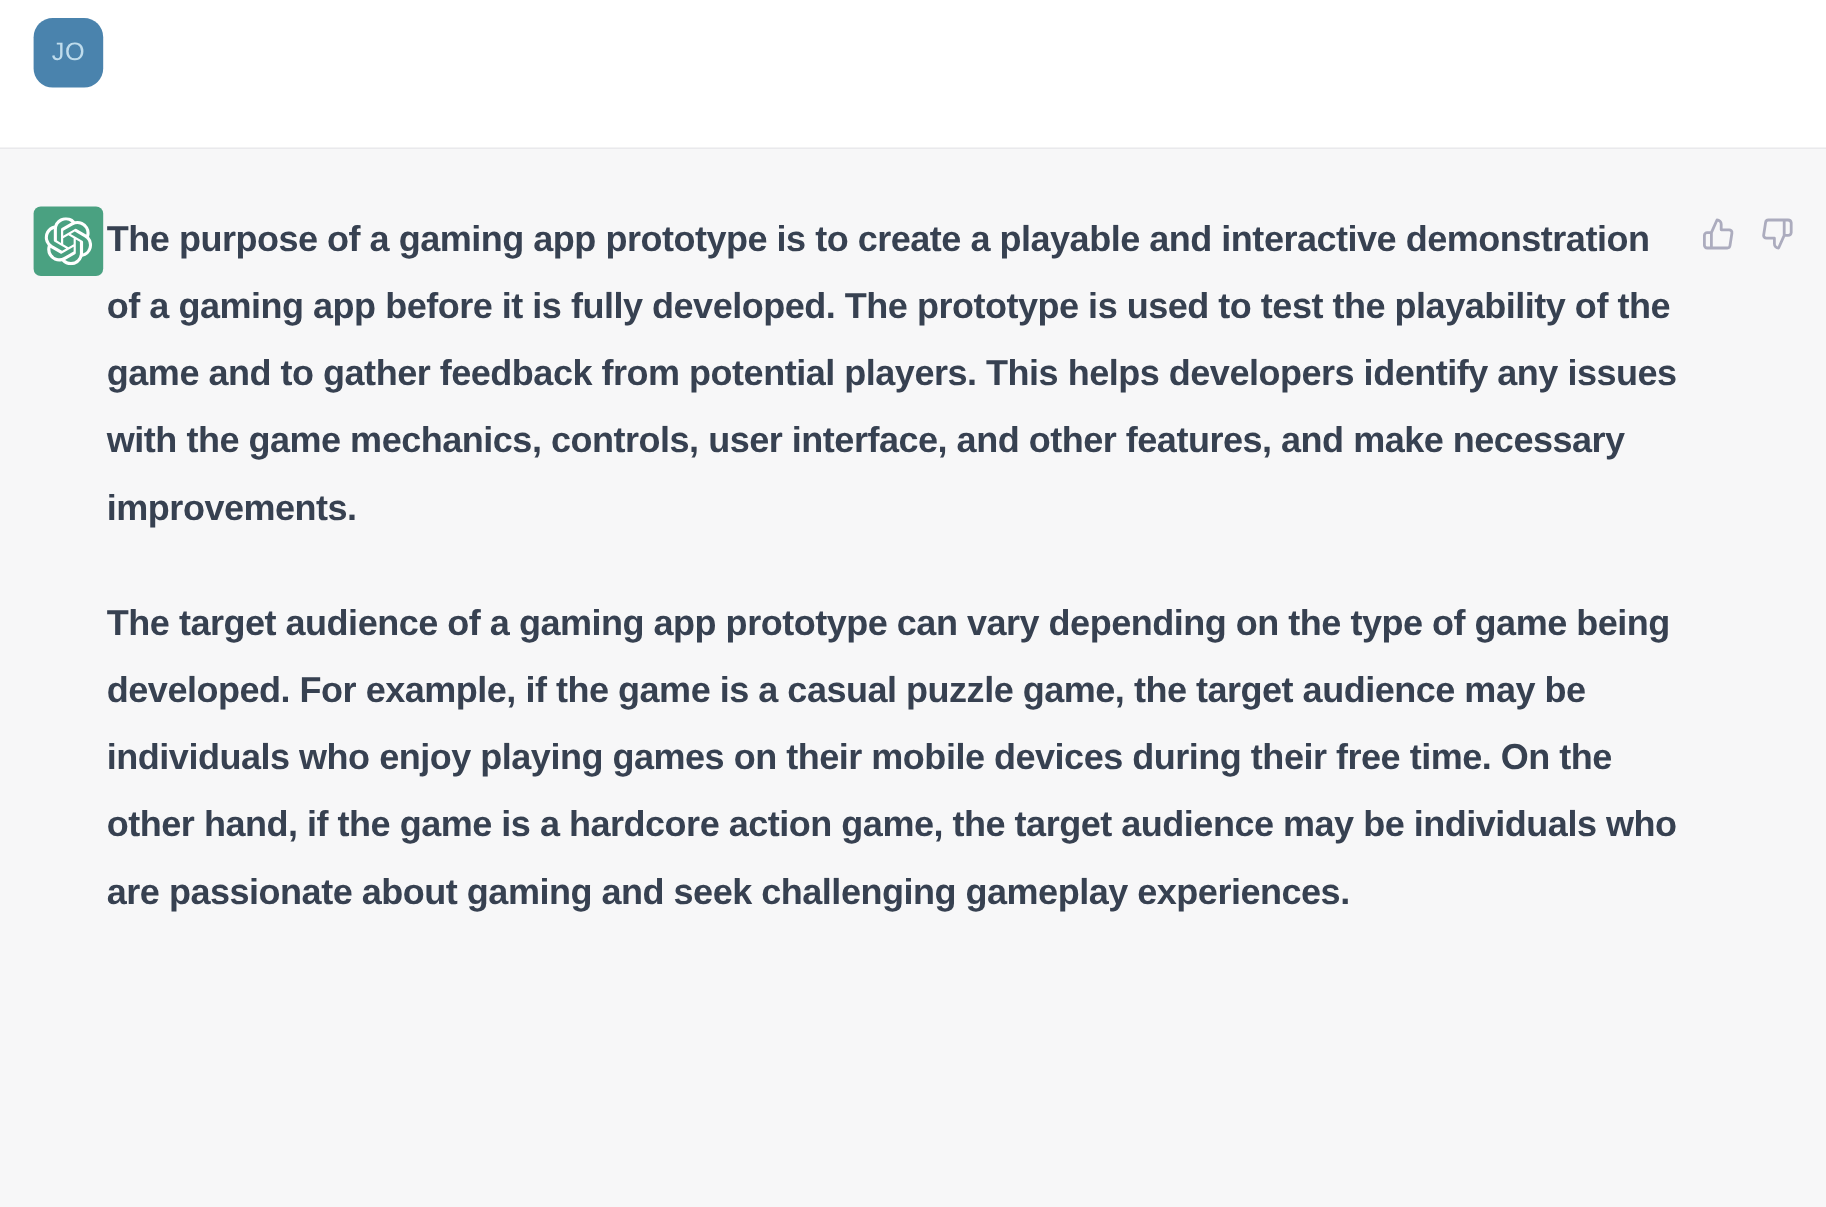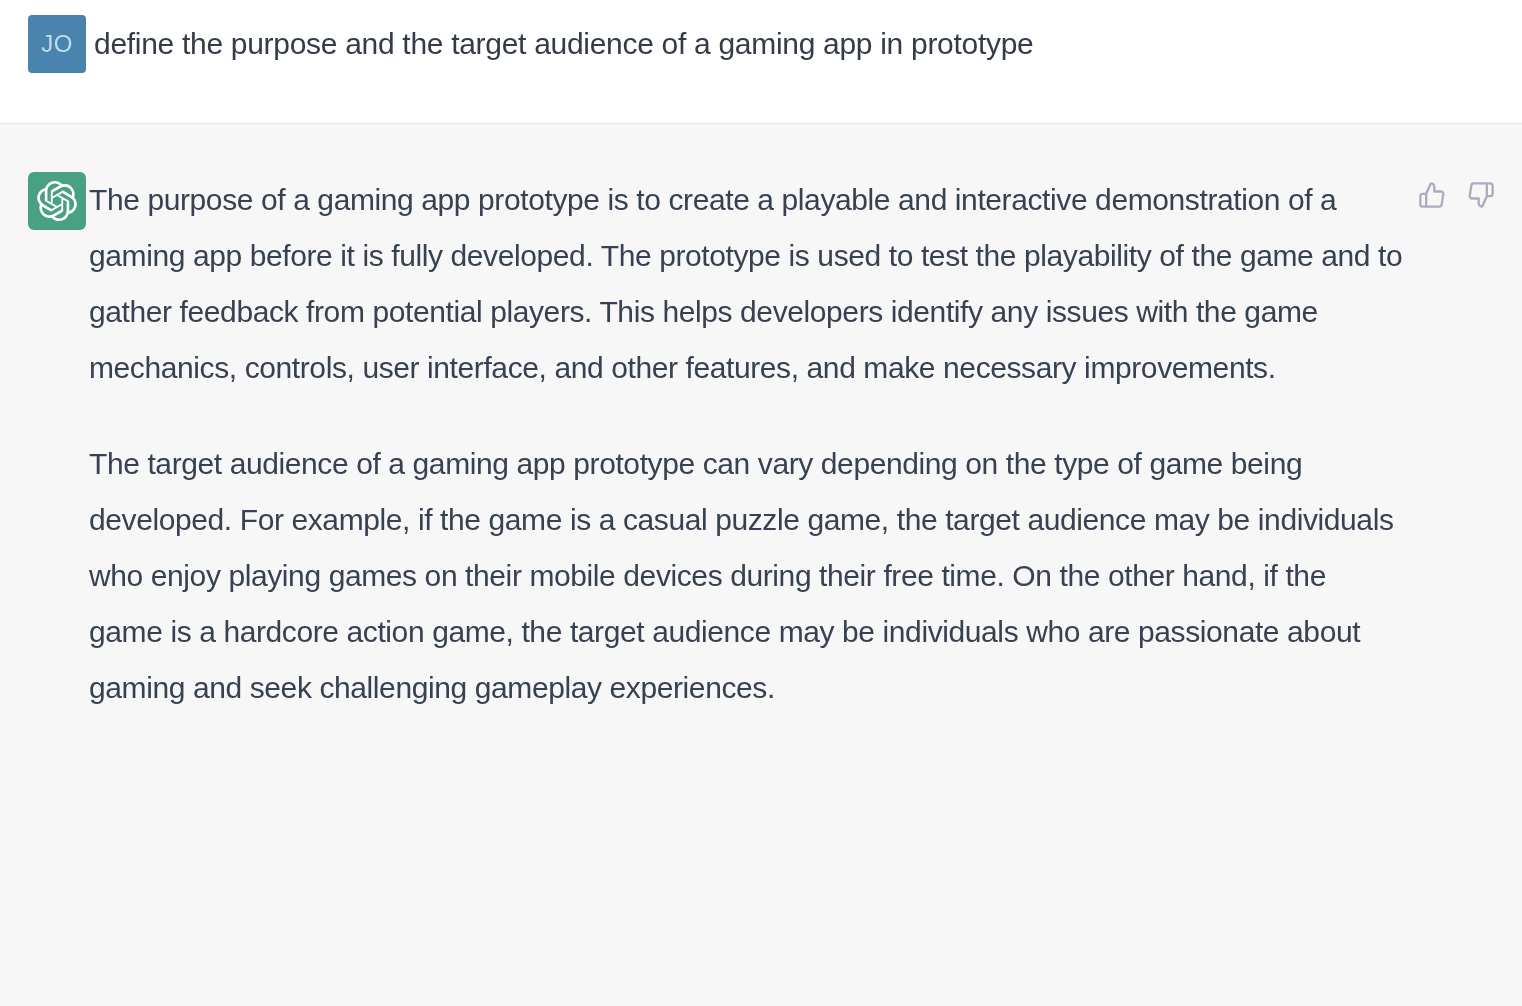--- a/index.html
+++ b/index.html
@@ -21,23 +21,23 @@
   }
   .avatar {
     width: 58px;
     height: 58px;
     flex: 0 0 58px;
     display: flex;
     align-items: center;
     justify-content: center;
   }
   .user-avatar {
-    border-radius: 4px;
+    border-radius: 16px;
     color: #bfdcec;
-    font-size: 24px;
+    font-size: 21px;
     letter-spacing: 0.5px;
   }
   .user-text {
     margin-left: 8px;
     font-size: 30px;
     line-height: 58px;
     height: 58px;
     color: #343b49;
     letter-spacing: -0.3px;
     white-space: nowrap;
@@ -65,20 +65,21 @@
   .assistant-content {
     margin-left: 3px;
     width: 1316px;
     font-size: 30px;
     line-height: 56px;
     letter-spacing: -0.4px;
     color: #374151;
   }
   .assistant-content p {
     margin: 0 0 40px 0;
+    font-weight: bold;
   }
   .assistant-content p:last-child { margin-bottom: 0; }
 
   
   .feedback {
     position: absolute;
     top: 57px;
     right: 27px;
     display: flex;
     gap: 21px;
@@ -101,21 +102,20 @@
     stroke-linejoin: round;
   }
 </style>
 </head>
 <body>
 
 <div class="user-section">
   <div class="avatar user-avatar" style="background: rgb(74, 131, 173);">
     <span>JO</span>
   </div>
-  <div class="user-text">define the purpose and the target audience of a gaming app in prototype</div>
 </div>
 
 <div class="assistant-section">
   <div class="assistant-inner">
     <div class="avatar assistant-avatar" style="background: rgb(74, 161, 129);">
       <svg viewBox="0 0 24 24">
         <path fill="#ffffff" d="M22.2819 9.8211a5.9847 5.9847 0 0 0-.5157-4.9108 6.0462 6.0462 0 0 0-6.5098-2.9A6.0651 6.0651 0 0 0 4.9807 4.1818a5.9847 5.9847 0 0 0-3.9977 2.9 6.0462 6.0462 0 0 0 .7427 7.0966 5.98 5.98 0 0 0 .511 4.9107 6.051 6.051 0 0 0 6.5146 2.9001A5.9847 5.9847 0 0 0 13.2599 24a6.0557 6.0557 0 0 0 5.7718-4.2058 5.9894 5.9894 0 0 0 3.9977-2.9001 6.0557 6.0557 0 0 0-.7475-7.073zm-9.022 12.6081a4.4755 4.4755 0 0 1-2.8764-1.0408l.1419-.0804 4.7783-2.7582a.7948.7948 0 0 0 .3927-.6813v-6.7369l2.02 1.1686a.071.071 0 0 1 .038.0615v5.5826a4.504 4.504 0 0 1-4.4945 4.4849zm-9.6607-4.1254a4.4708 4.4708 0 0 1-.5346-3.0137l.142.0852 4.783 2.7582a.7712.7712 0 0 0 .7806 0l5.8428-3.3685v2.3324a.0804.0804 0 0 1-.0332.0615L9.74 19.9502a4.4992 4.4992 0 0 1-6.1408-1.6464zM2.3408 7.8956a4.485 4.485 0 0 1 2.3655-1.9728V11.6a.7664.7664 0 0 0 .3879.6765l5.8144 3.3543-2.0201 1.1685a.0757.0757 0 0 1-.071 0l-4.8303-2.7865A4.504 4.504 0 0 1 2.3408 7.8956zm16.5963 3.8558L13.1038 8.364 15.1192 7.2a.0757.0757 0 0 1 .071 0l4.8303 2.7913a4.4944 4.4944 0 0 1-.6765 8.1042v-5.6772a.79.79 0 0 0-.407-.667zm2.0107-3.0231l-.142-.0852-4.7735-2.7818a.7759.7759 0 0 0-.7854 0L9.409 9.2297V6.8974a.0662.0662 0 0 1 .0284-.0615l4.8303-2.7866a4.4992 4.4992 0 0 1 6.6802 4.66zM8.3065 12.863l-2.02-1.1638a.0804.0804 0 0 1-.038-.0567V6.0742a4.4992 4.4992 0 0 1 7.3757-3.4537l-.142.0805L8.704 5.459a.7948.7948 0 0 0-.3927.6813zm1.0976-2.3654l2.602-1.4998 2.6069 1.4998v2.9994l-2.5974 1.4997-2.6067-1.4997z"></path>
       </svg>
     </div>
     <div class="assistant-content">

